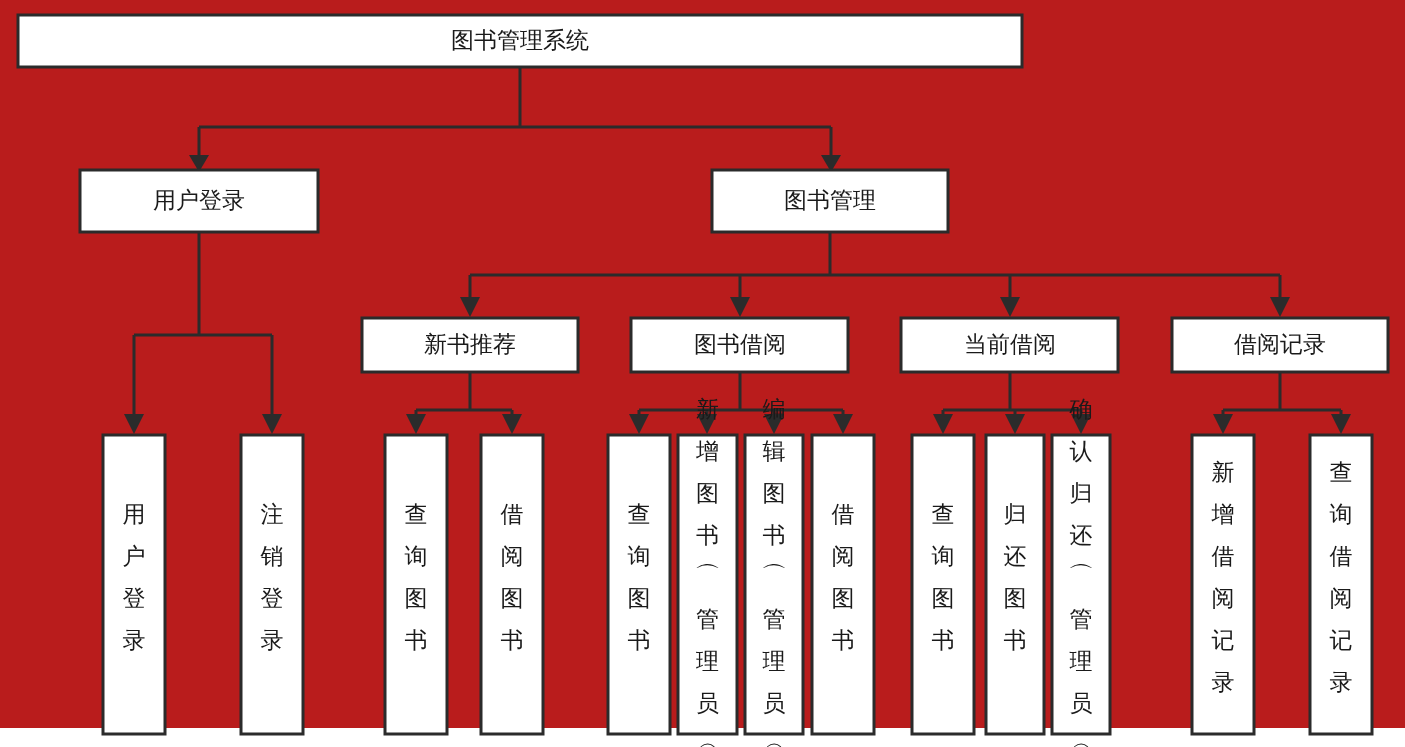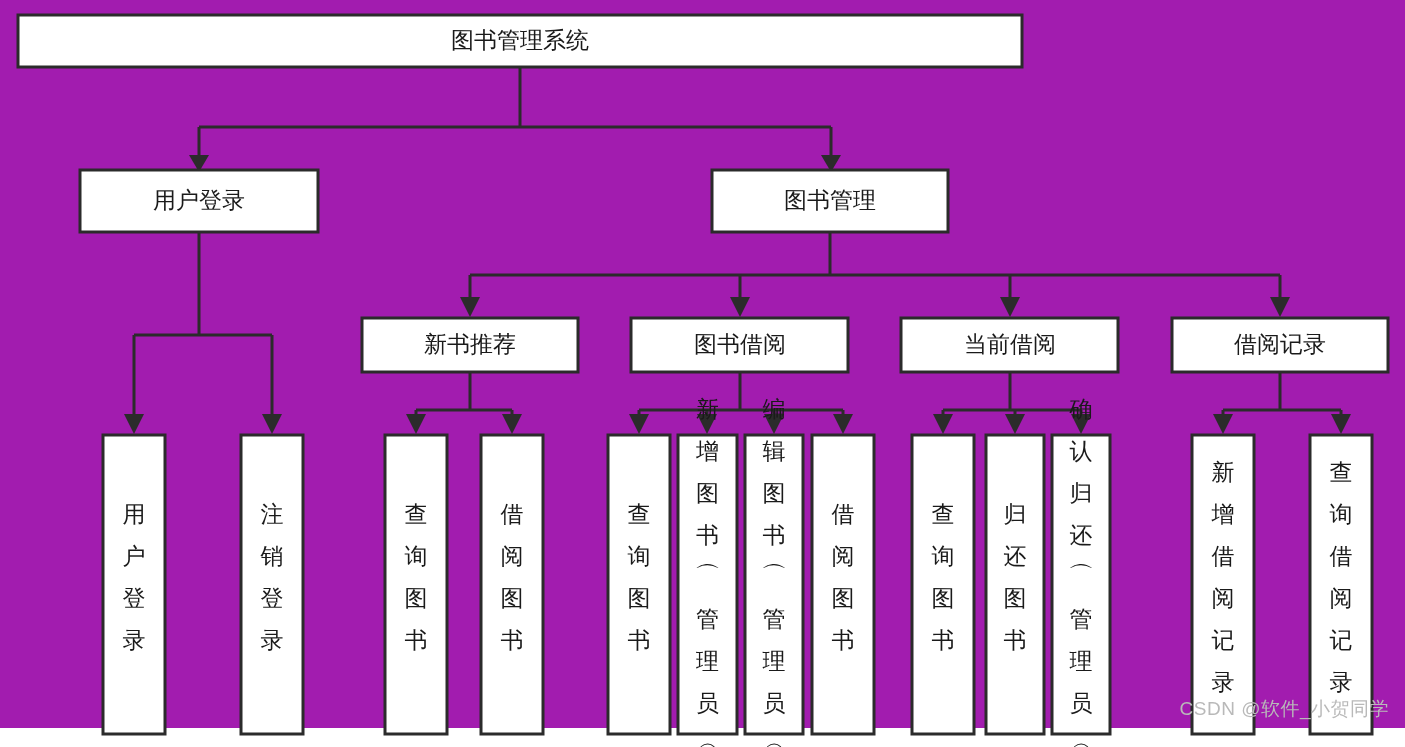--- a/index.html
+++ b/index.html
@@ -10,21 +10,21 @@
   body {
     width: 1405px;
     height: 747px;
     font-family: "Liberation Sans", "DejaVu Sans", sans-serif;
     overflow: hidden;
   }
   #diagram-root {
     position: relative;
     width: 1405px;
     height: 728px;
-    background: #a21caf;
+    background: #b91c1c;
   }
   svg#flowchart {
     display: block;
     width: 1405px;
     height: 747px;
   }
   .node-rect {
     fill: #ffffff;
     stroke: #2b2b2b;
     stroke-width: 3;
@@ -192,14 +192,13 @@
           <text class="leaf-label" x="1223" y="479.5"><tspan x="1223" dy="0">新</tspan><tspan x="1223" dy="42">增</tspan><tspan x="1223" dy="42">借</tspan><tspan x="1223" dy="42">阅</tspan><tspan x="1223" dy="42">记</tspan><tspan x="1223" dy="42">录</tspan></text>
         </g>
         <g>
           <rect class="node-rect" x="1310" y="435" width="62" height="299"></rect>
           <text class="leaf-label" x="1341" y="479.5"><tspan x="1341" dy="0">查</tspan><tspan x="1341" dy="42">询</tspan><tspan x="1341" dy="42">借</tspan><tspan x="1341" dy="42">阅</tspan><tspan x="1341" dy="42">记</tspan><tspan x="1341" dy="42">录</tspan></text>
         </g>
       </g>
 
   </svg>
 
-  <div class="watermark">CSDN @软件_小贺同学</div>
 </div>
 
 </body></html>

